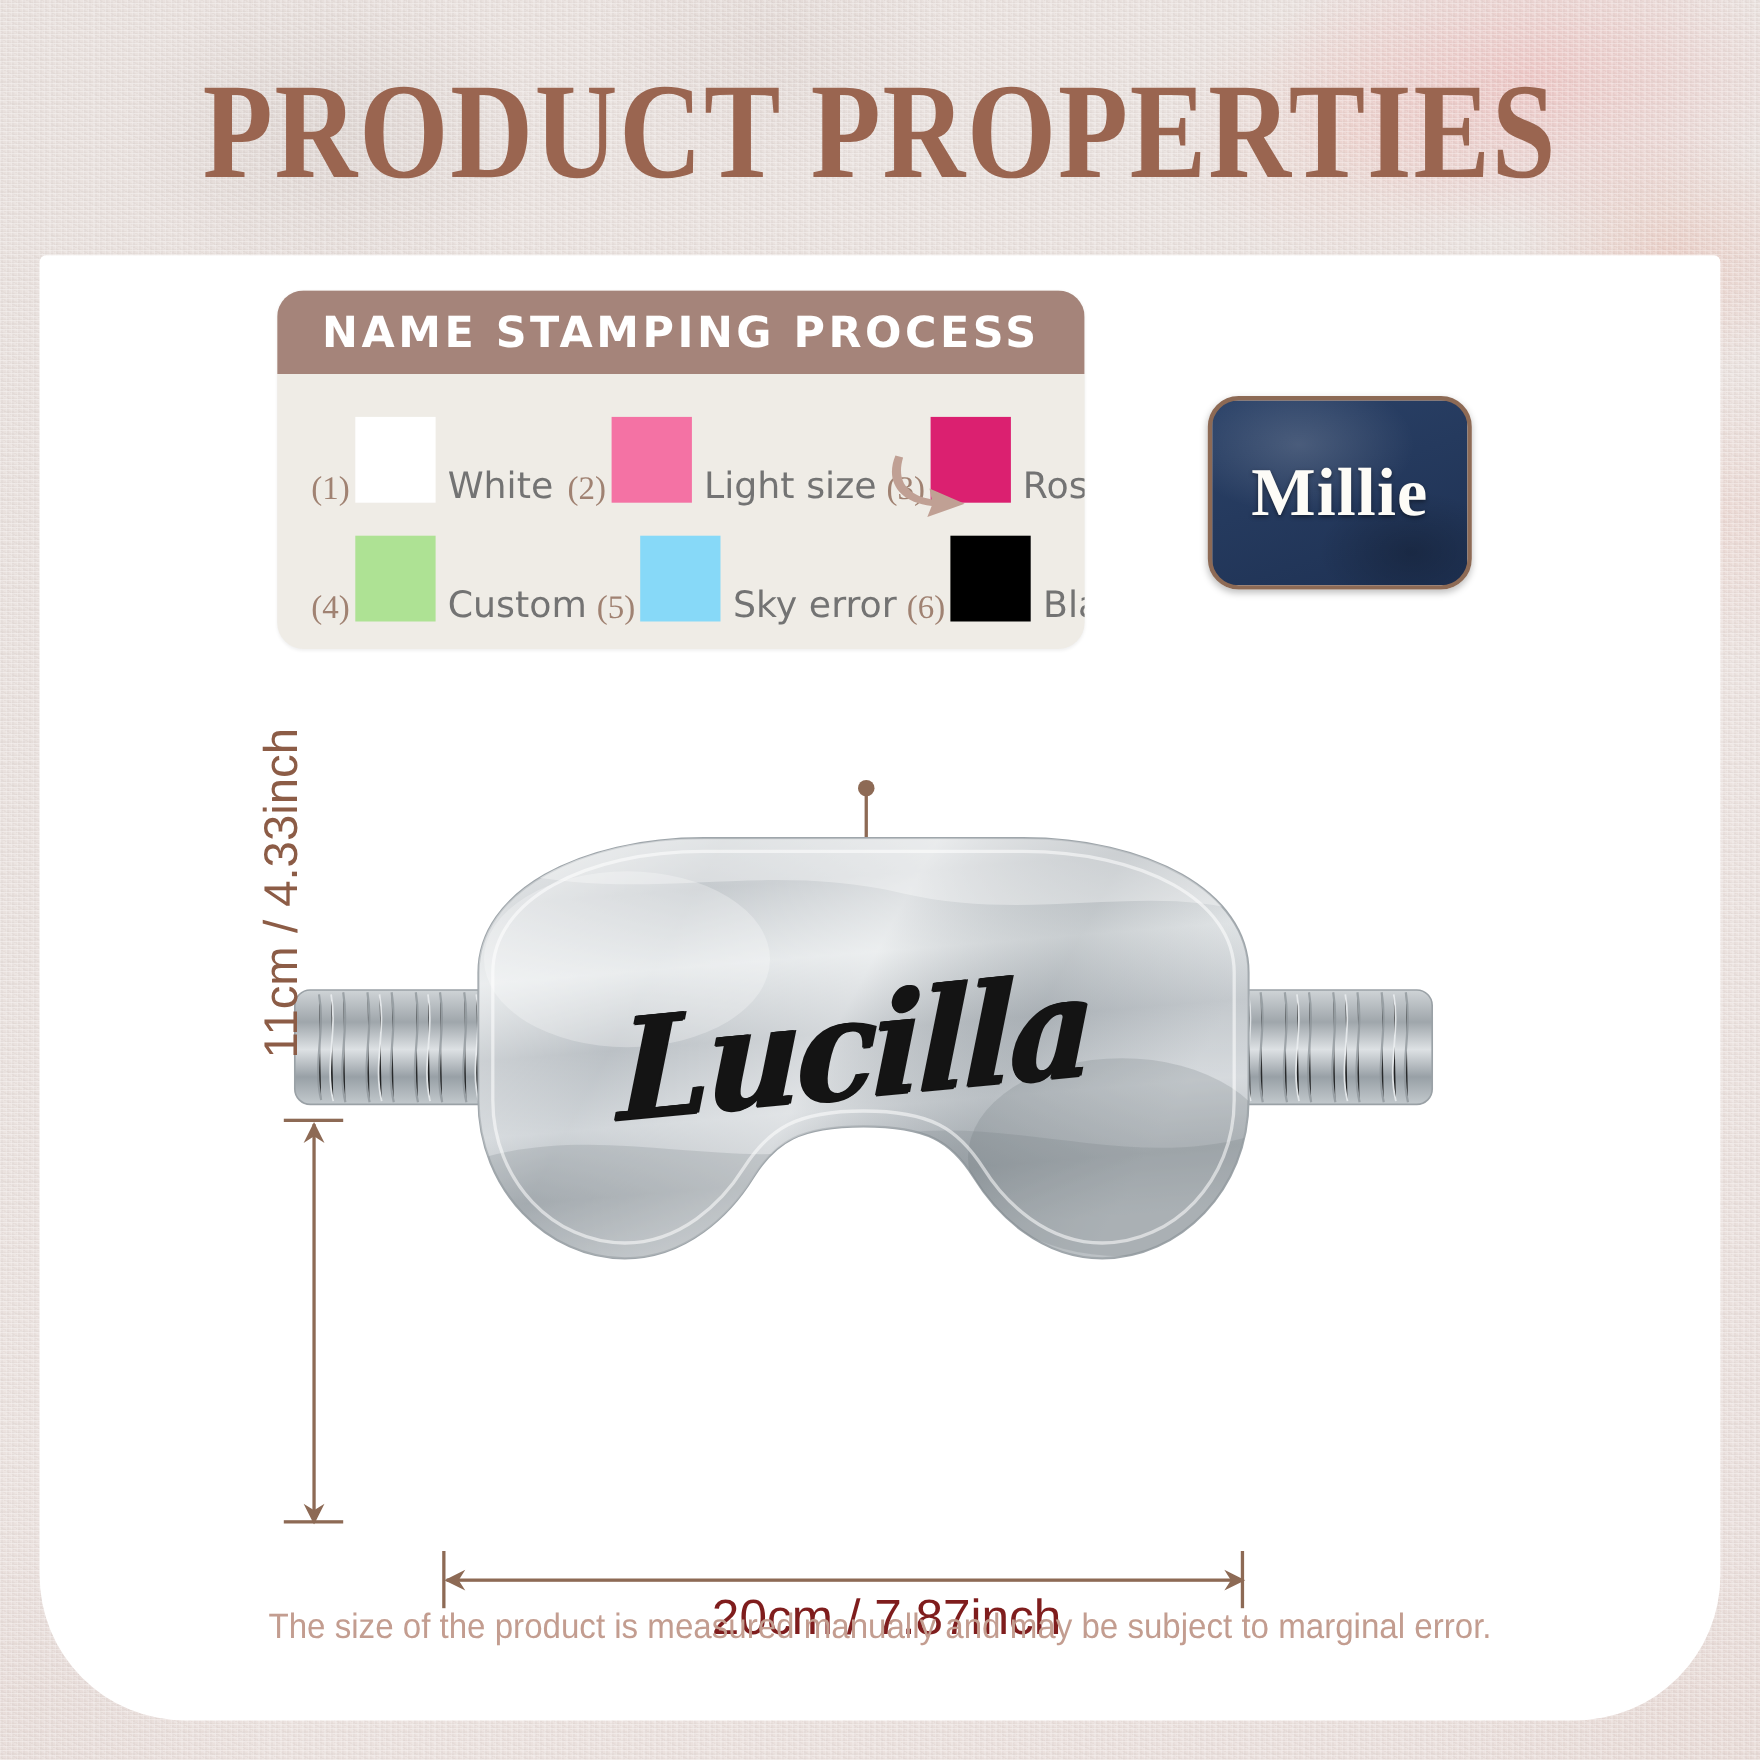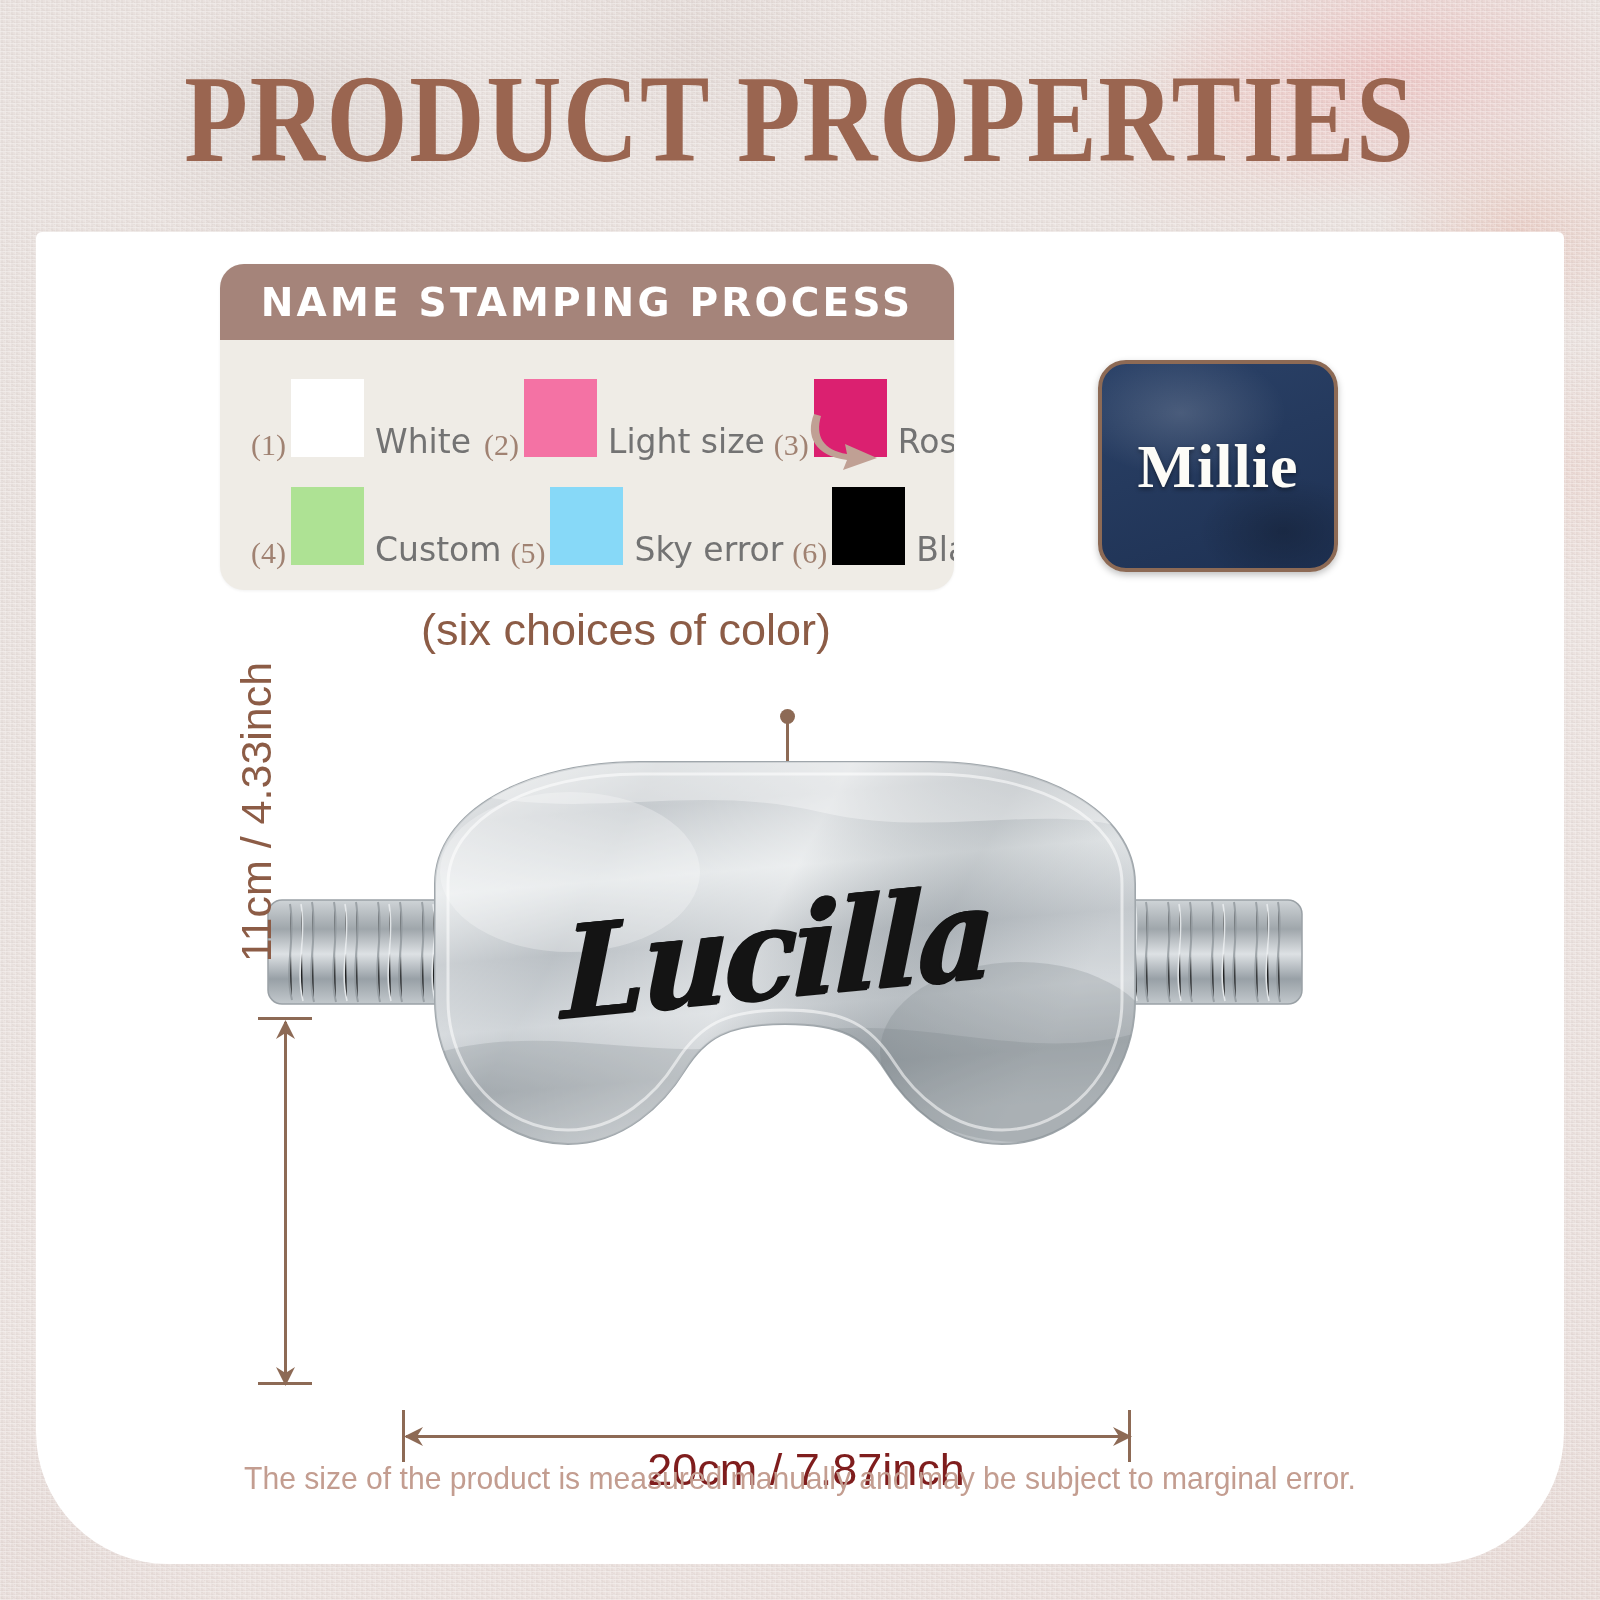--- a/index.html
+++ b/index.html
@@ -55,21 +55,21 @@
   
   #card {
     position:absolute;
     left:36px; top:232px; width:1528px; height:1332px;
     background:#fff;
     border-radius:6px 6px 132px 132px;
   }
 
   
   #swatch-panel {
-    position:absolute; left:184px; top:32px;
+    position:absolute; left:216px; top:32px;
     width:734px; height:326px;
     border-radius:24px;
     overflow:hidden;
     background:#efece6;
     box-shadow:0 1px 3px rgba(0,0,0,.06);
   }
   #swatch-header {
     height:76px;
     background:#a5847a;
     display:flex; align-items:center; justify-content:center;
@@ -121,21 +121,21 @@
     font-family:"DejaVu Sans", sans-serif;
   }
 
   
   #arrow-to-pouch {
     position:absolute; left:765px; top:168px;
     width:90px; height:90px;
   }
   #pouch {
     position:absolute; left:1062px; top:128px;
-    width:240px; height:212px;
+    width:240px; height:176px;
     border-radius:28px;
     border:4px solid #8d6a55;
     background:
       radial-gradient(ellipse 150px 90px at 34% 24%, rgba(255,255,255,.16), rgba(255,255,255,0) 70%),
       radial-gradient(ellipse 120px 80px at 78% 82%, rgba(0,0,0,.22), rgba(0,0,0,0) 70%),
       linear-gradient(160deg,#2b4268 0%, #253a5e 45%, #1e3153 100%);
     display:flex; align-items:center; justify-content:center;
     box-shadow:0 3px 7px rgba(0,0,0,.25);
     overflow:hidden;
   }
@@ -315,21 +315,20 @@
 
   <svg id="arrow-to-pouch" viewBox="0 0 90 90">
     <path d="M20 16 C 14 36, 22 50, 46 54 L 44 44 L 76 58 L 42 70 L 46 60
              C 14 56, 4 36, 13 14 Z" fill="#c0a094"></path>
   </svg>
 
   <div id="pouch">
     <div id="pouch-name">Millie</div>
   </div>
 
-  <div id="caption-choices">(six choices of color)</div>
   <div id="leader-dot"></div>
   <div id="leader-line"></div>
 
   <div id="mask-wrap">
     <svg viewBox="0 0 1050 440" width="1050" height="440">
       <defs>
         <linearGradient id="satin" x1="0" y1="0" x2="0.15" y2="1">
           <stop offset="0%" stop-color="#d4d8da"></stop>
           <stop offset="16%" stop-color="#c2c7cb"></stop>
           <stop offset="34%" stop-color="#dfe3e5"></stop>

